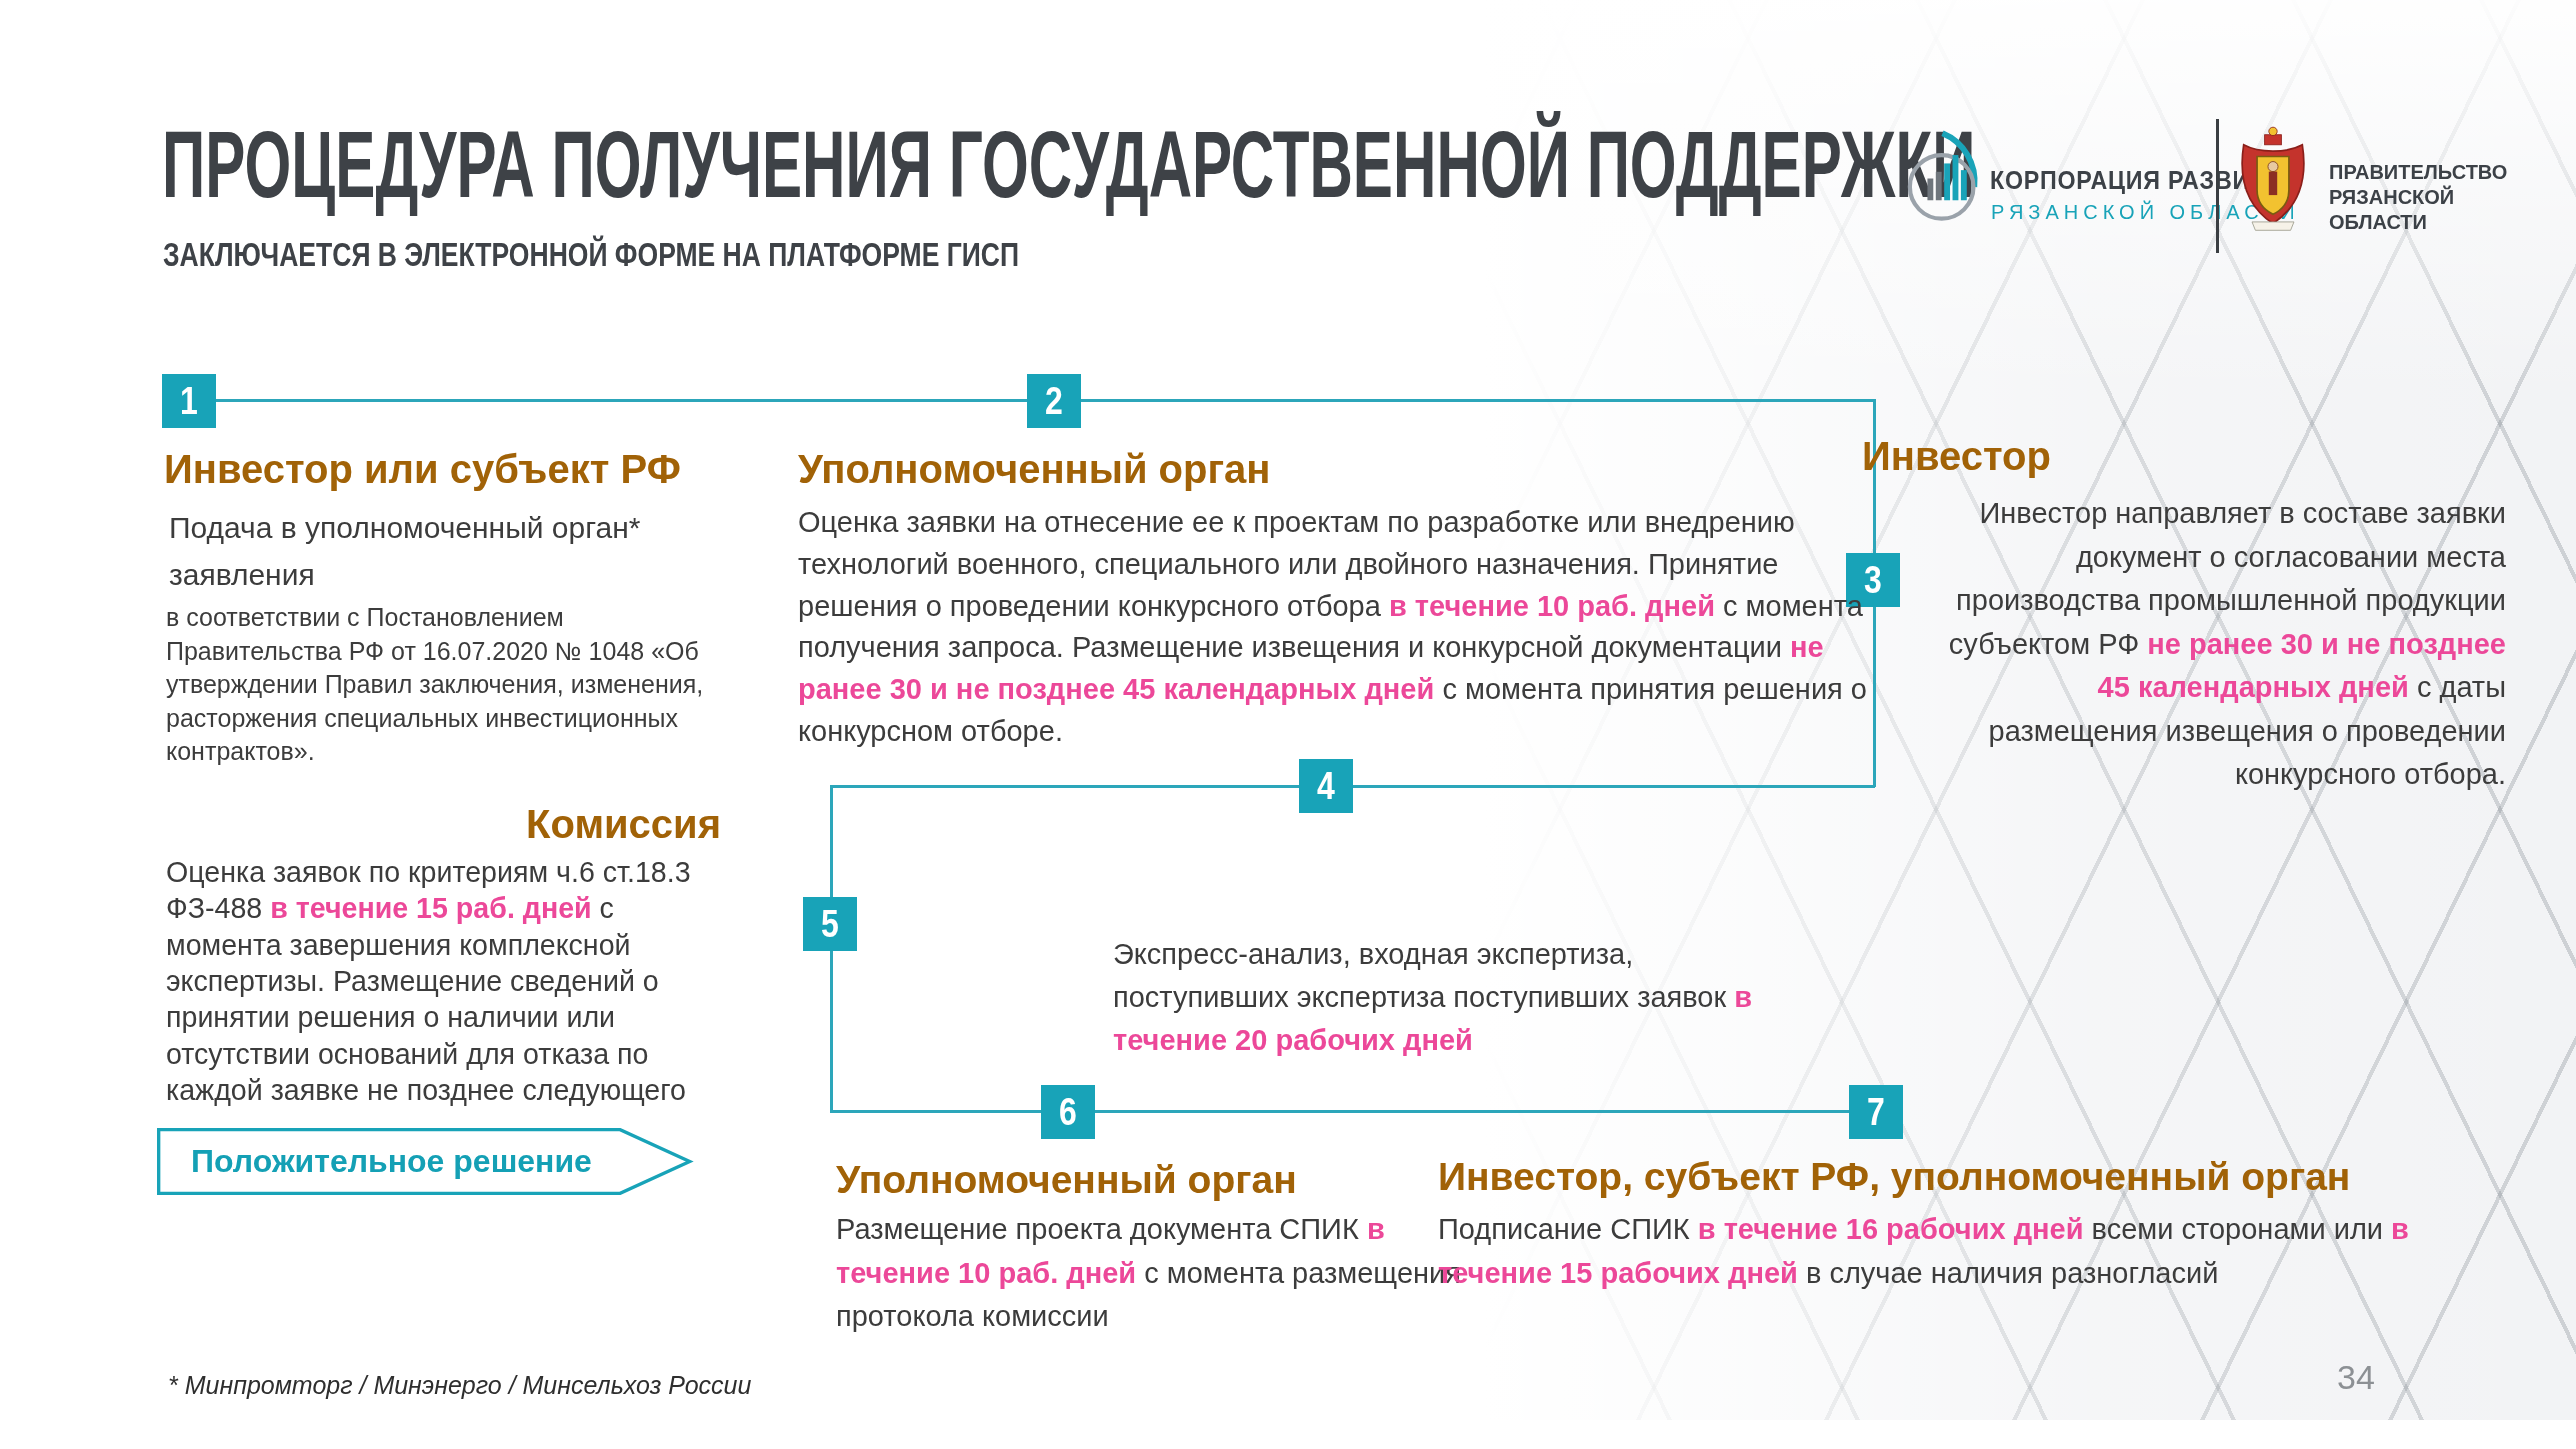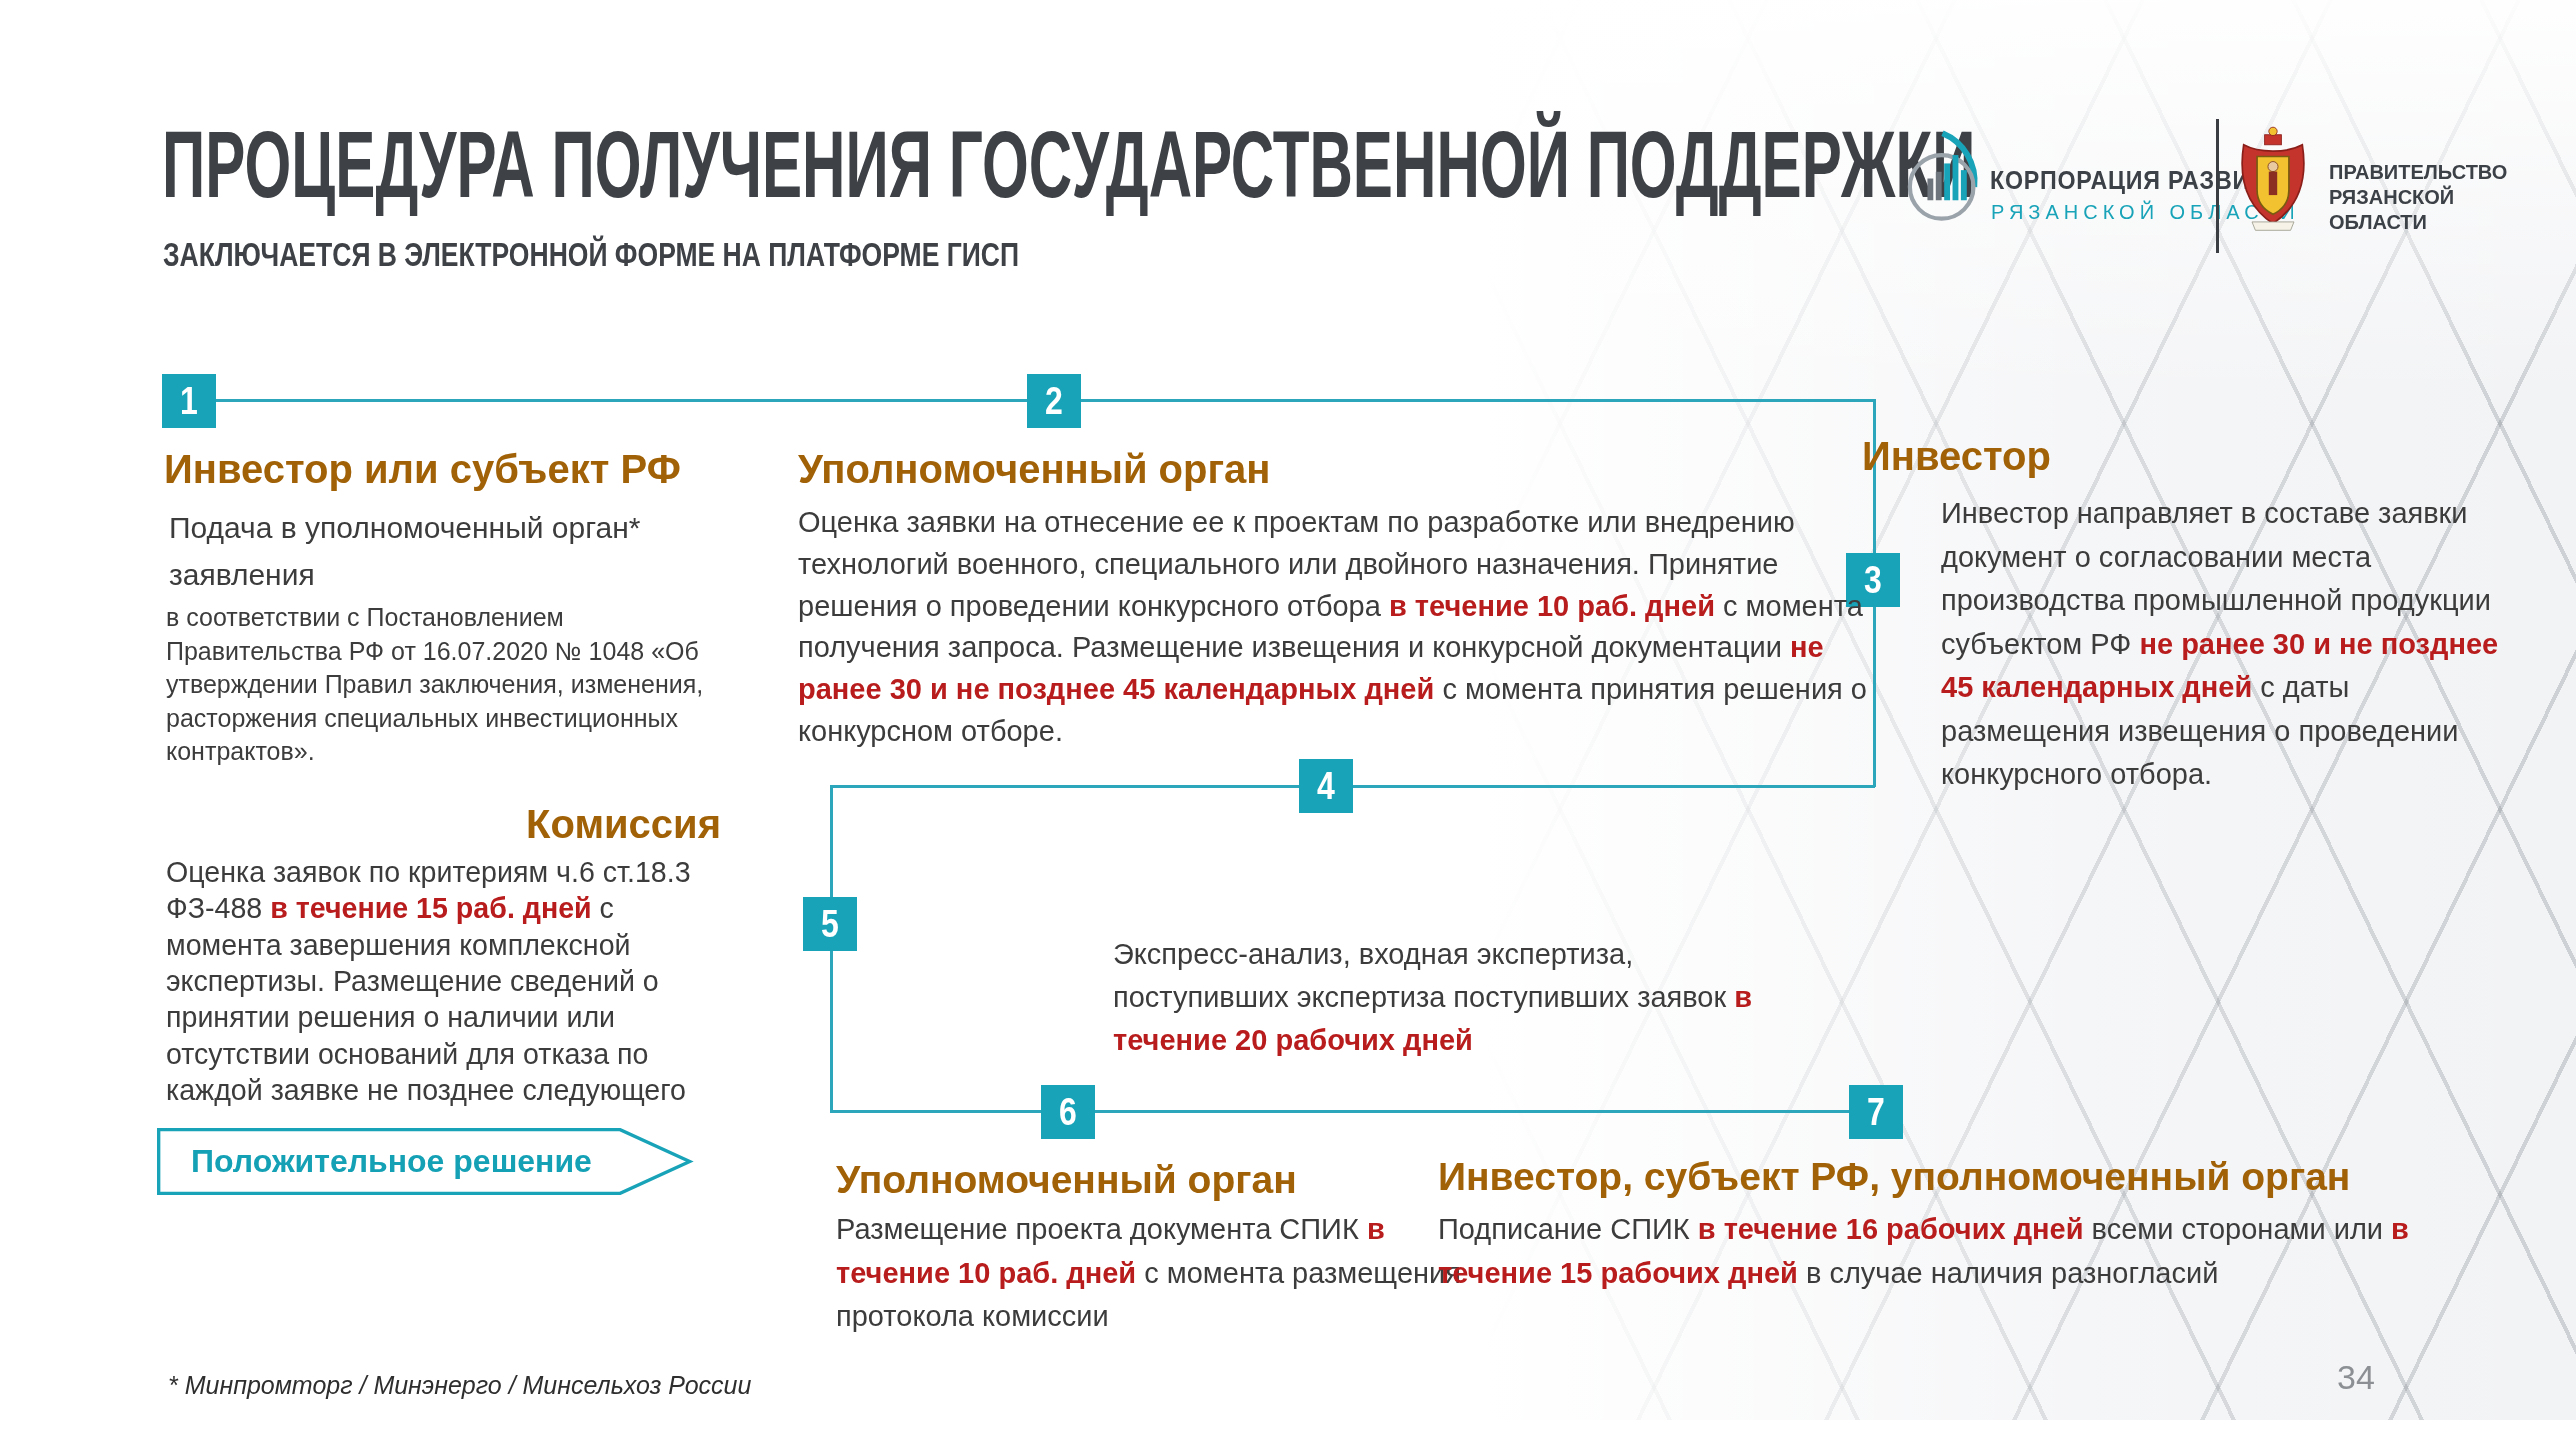--- a/index.html
+++ b/index.html
@@ -54,25 +54,25 @@
   .h{position:absolute;font-weight:700;color:#a16207;font-size:40px;white-space:pre-line;}
   .h1a{left:164px;top:447px;}
   .h2a{left:798px;top:447px;}
   .h3a{left:1862px;top:434px;}
   .h4a{left:1113px;top:817px;line-height:52px;}
   .h5a{left:164px;top:802px;width:557px;text-align:right;}
   .h6a{left:836px;top:1158px;font-size:39px;}
   .h7a{left:1438px;top:1108px;font-size:39px;margin-top:47px;}
 
   .body-txt{position:absolute;color:#3c3c3c;font-size:29px;}
-  .body-txt b{font-weight:700;color:#b91c1c;}
+  .body-txt b{font-weight:700;color:#ec4899;}
   .b1lead{left:169px;top:504px;width:555px;line-height:1.58;font-size:30px;}
   .b1note{left:166px;top:595px;width:550px;line-height:1.34;font-size:25px;margin-top:6px;}
   .b2{left:798px;top:502px;width:1105px;line-height:1.44;}
-  .b3{left:1941px;top:492px;width:565px;line-height:1.5;}
+  .b3{left:1941px;top:492px;width:565px;line-height:1.5;text-align:right;}
   .b5{left:166px;top:854px;width:567px;line-height:1.27;font-size:28.6px;}
   .b4{left:1113px;top:933px;width:672px;line-height:1.48;}
   .b6{left:836px;top:1208px;width:639px;line-height:1.5;}
   .b7{left:1438px;top:1208px;width:1042px;line-height:1.5;}
 
   
   .decision{position:absolute;left:156px;top:1128px;width:538px;height:67px;}
   .decision svg{position:absolute;left:0;top:0;}
   .decision .lbl{position:absolute;left:0;top:0;width:471px;height:67px;
     display:flex;align-items:center;justify-content:center;

